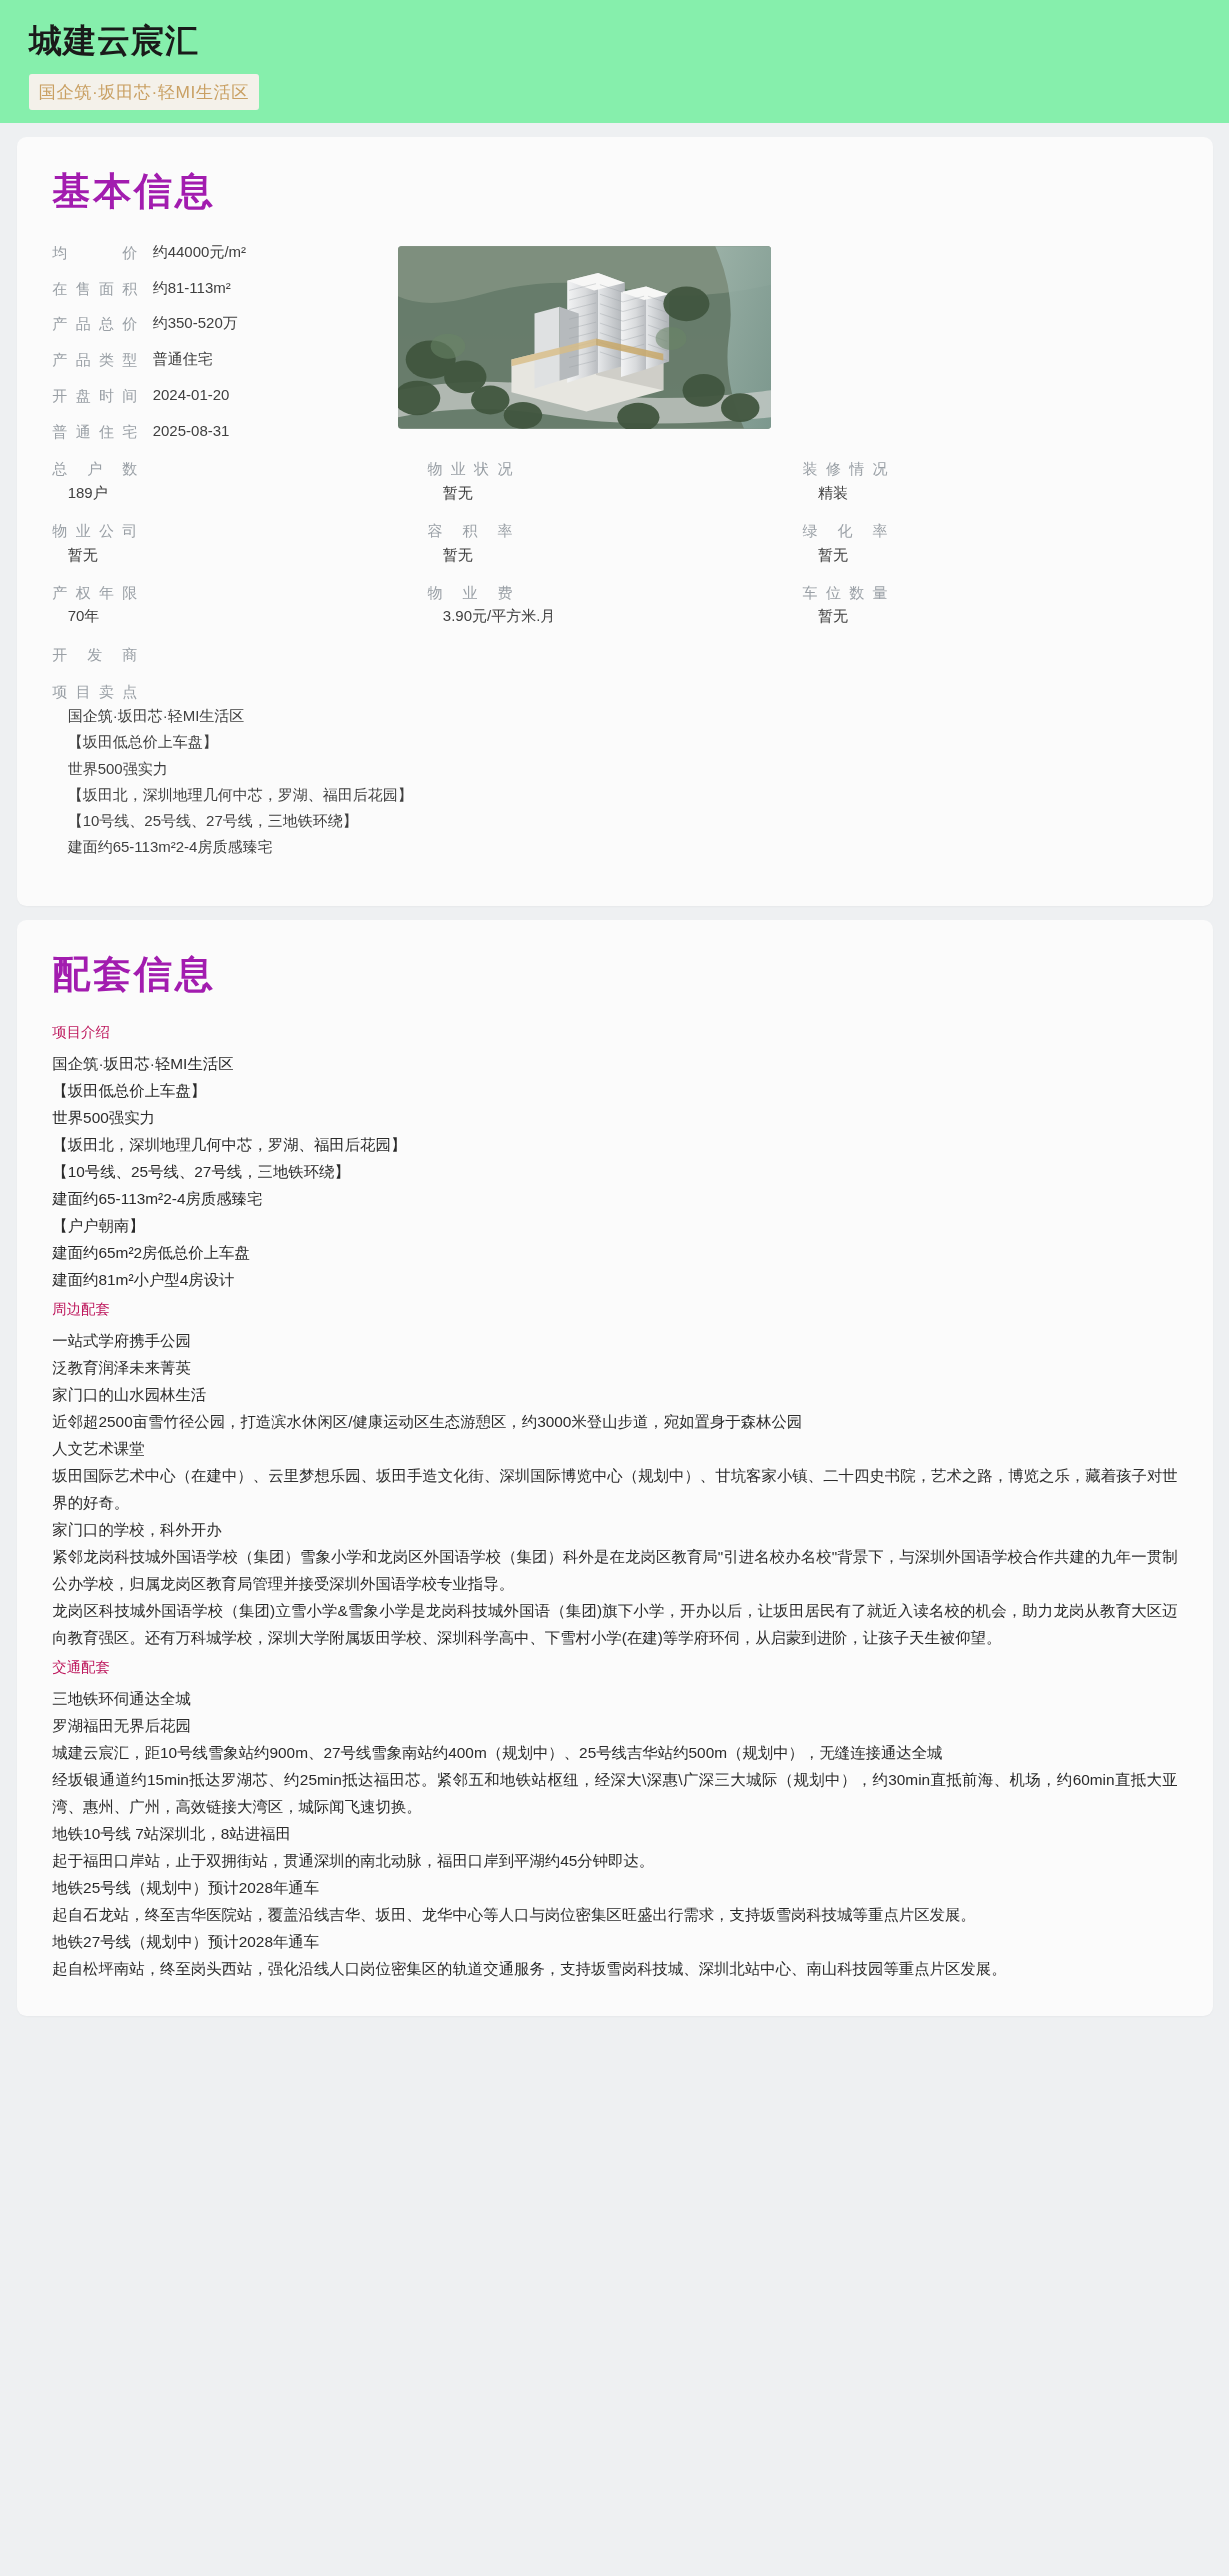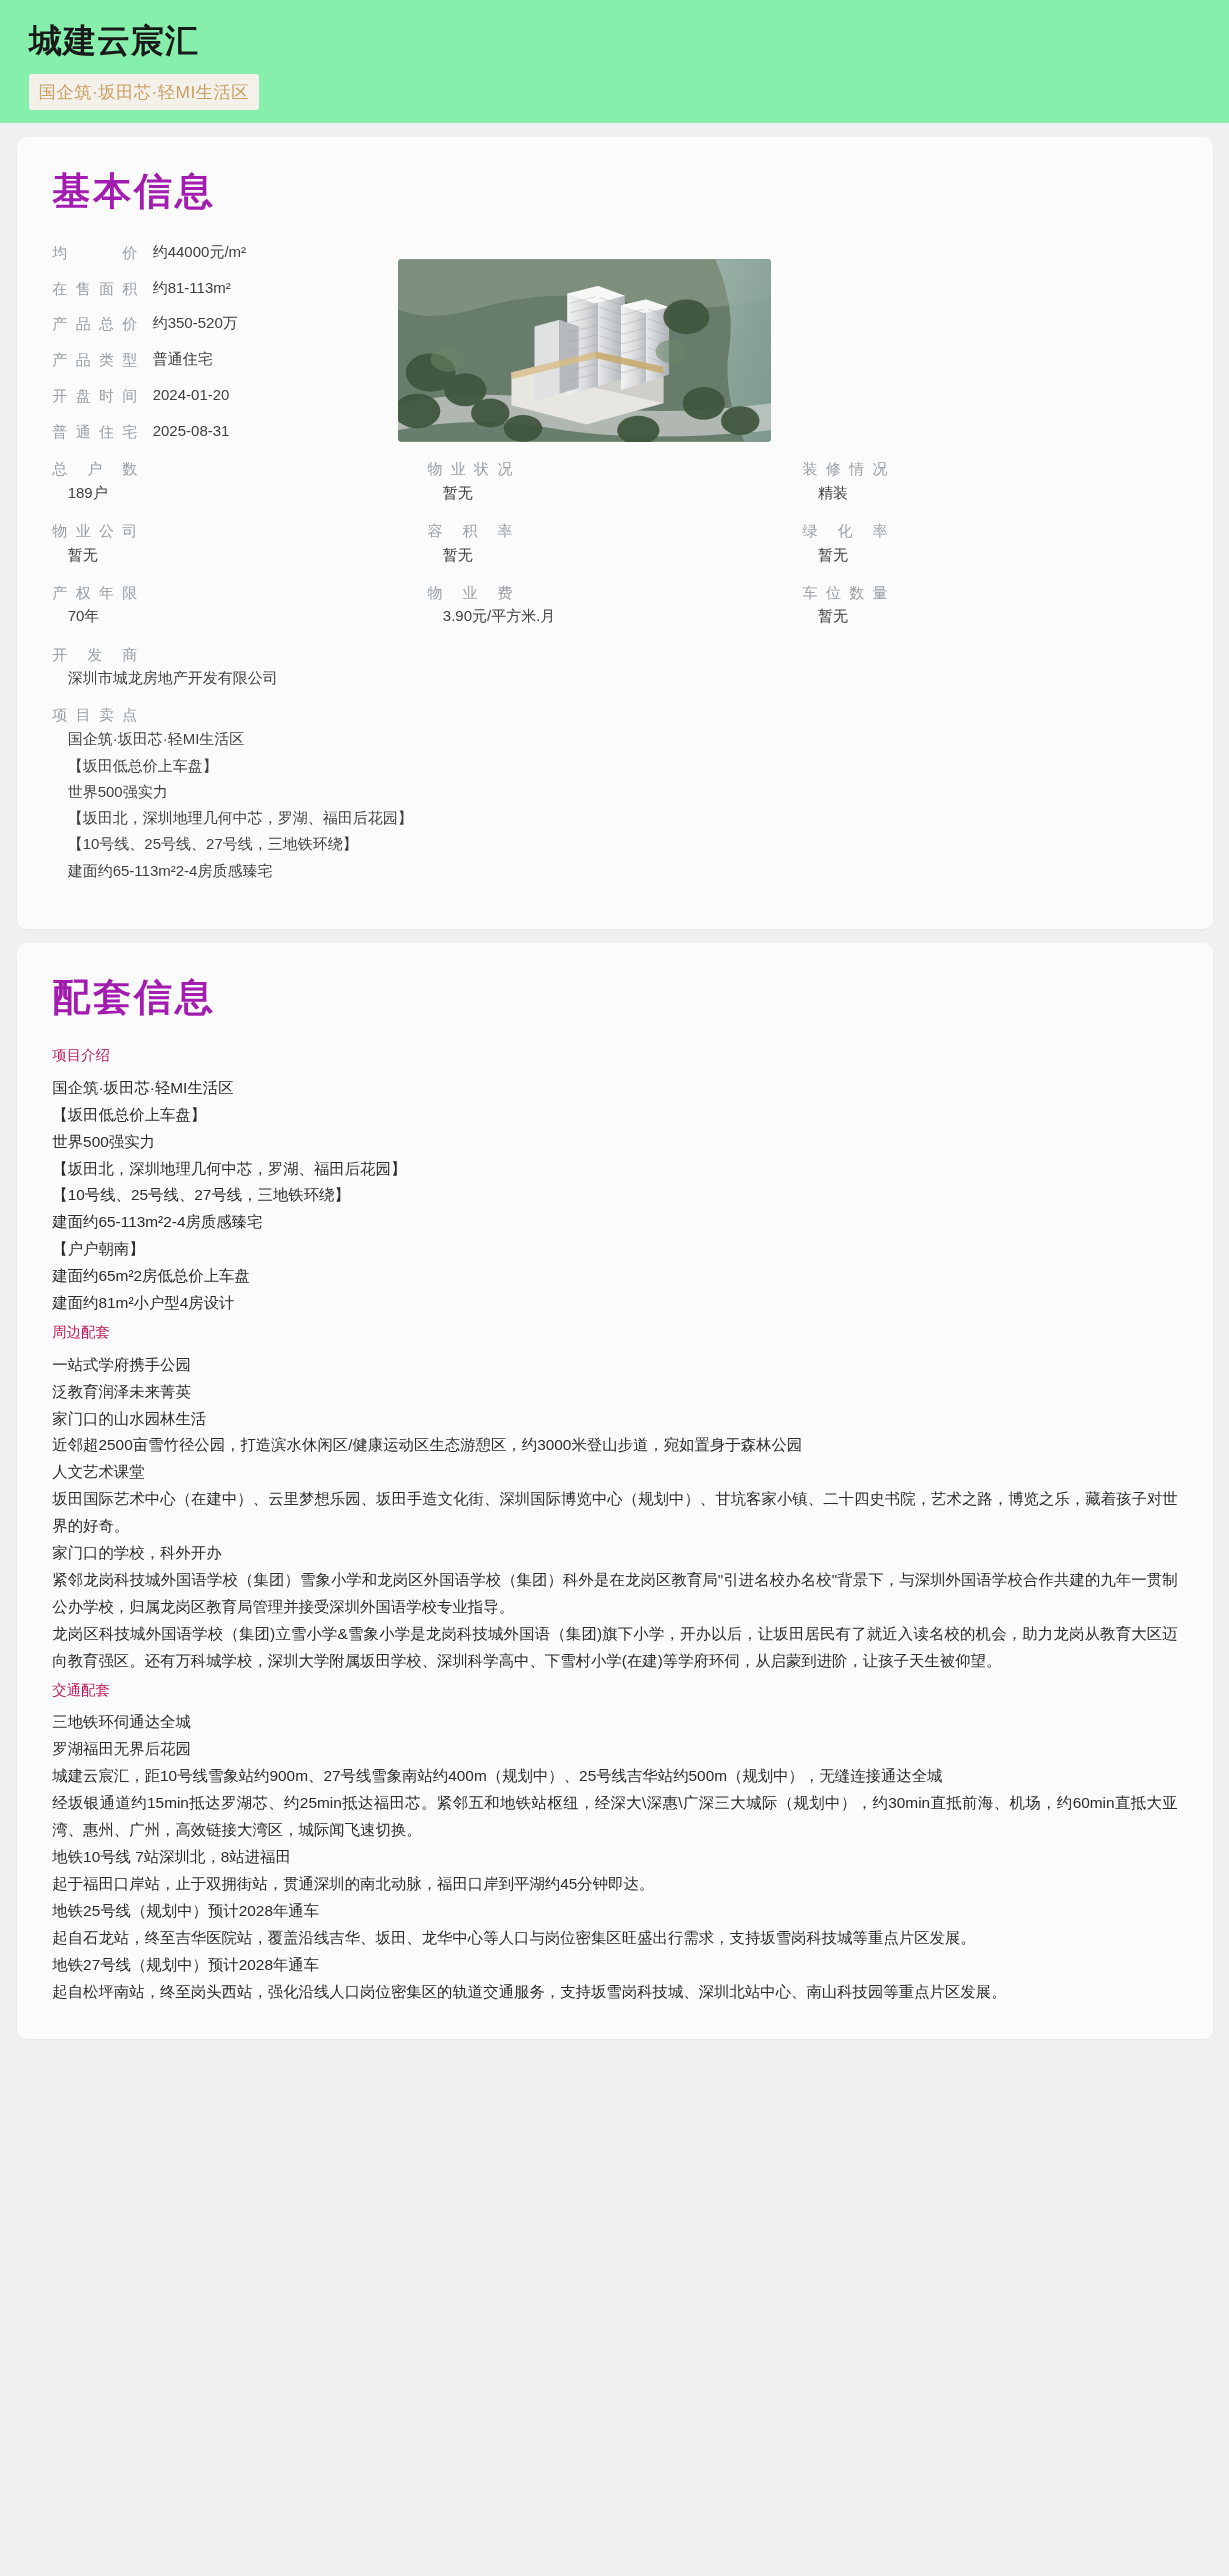--- a/index.html
+++ b/index.html
@@ -56,21 +56,21 @@
     margin: 7.7px 0 25px 0;
     line-height: 1.2;
   }
   
   .basic-wrap {
     display: flex;
     flex-direction: column;
   }
   .basic-top {
     display: flex;
-    align-items: center;
+    align-items: flex-start;
     gap: 23px;
   }
   .basic-left {
     flex: 0 0 auto;
     min-width: 317px;
   }
   .hero {
     width: 373px;
     height: 183px;
     border-radius: 3.8px;
@@ -307,21 +307,20 @@
               <span class="lbl">车位数量</span>
               <span class="val">暂无</span>
             </div>
           </div>
         </div>
 
         <div class="cols3">
           <div class="col" style="flex:2 1 0">
             <div class="row">
               <span class="lbl">开发商</span>
-              <span class="val">深圳市城龙房地产开发有限公司</span>
             </div>
           </div>
         </div>
 
         <div class="row multiline">
           <span class="lbl">项目卖点</span>
           <span class="val">国企筑·坂田芯·轻MI生活区
 【坂田低总价上车盘】
 世界500强实力
 【坂田北，深圳地理几何中芯，罗湖、福田后花园】

